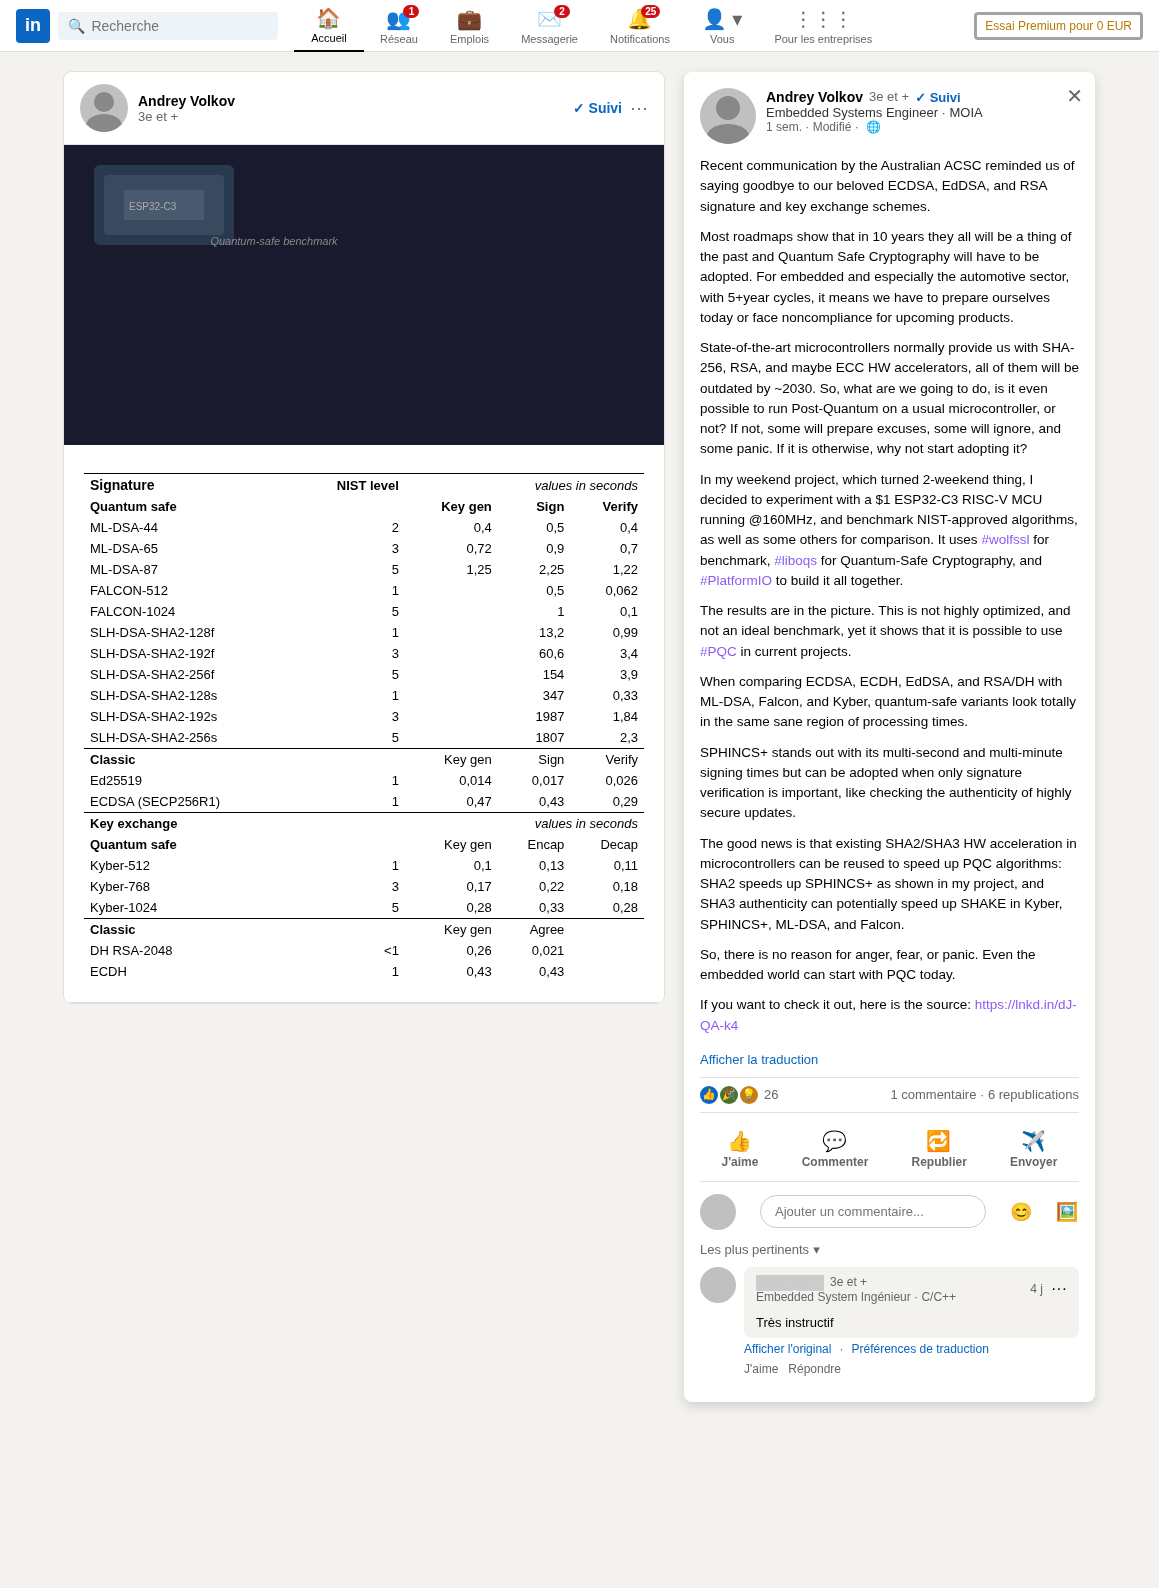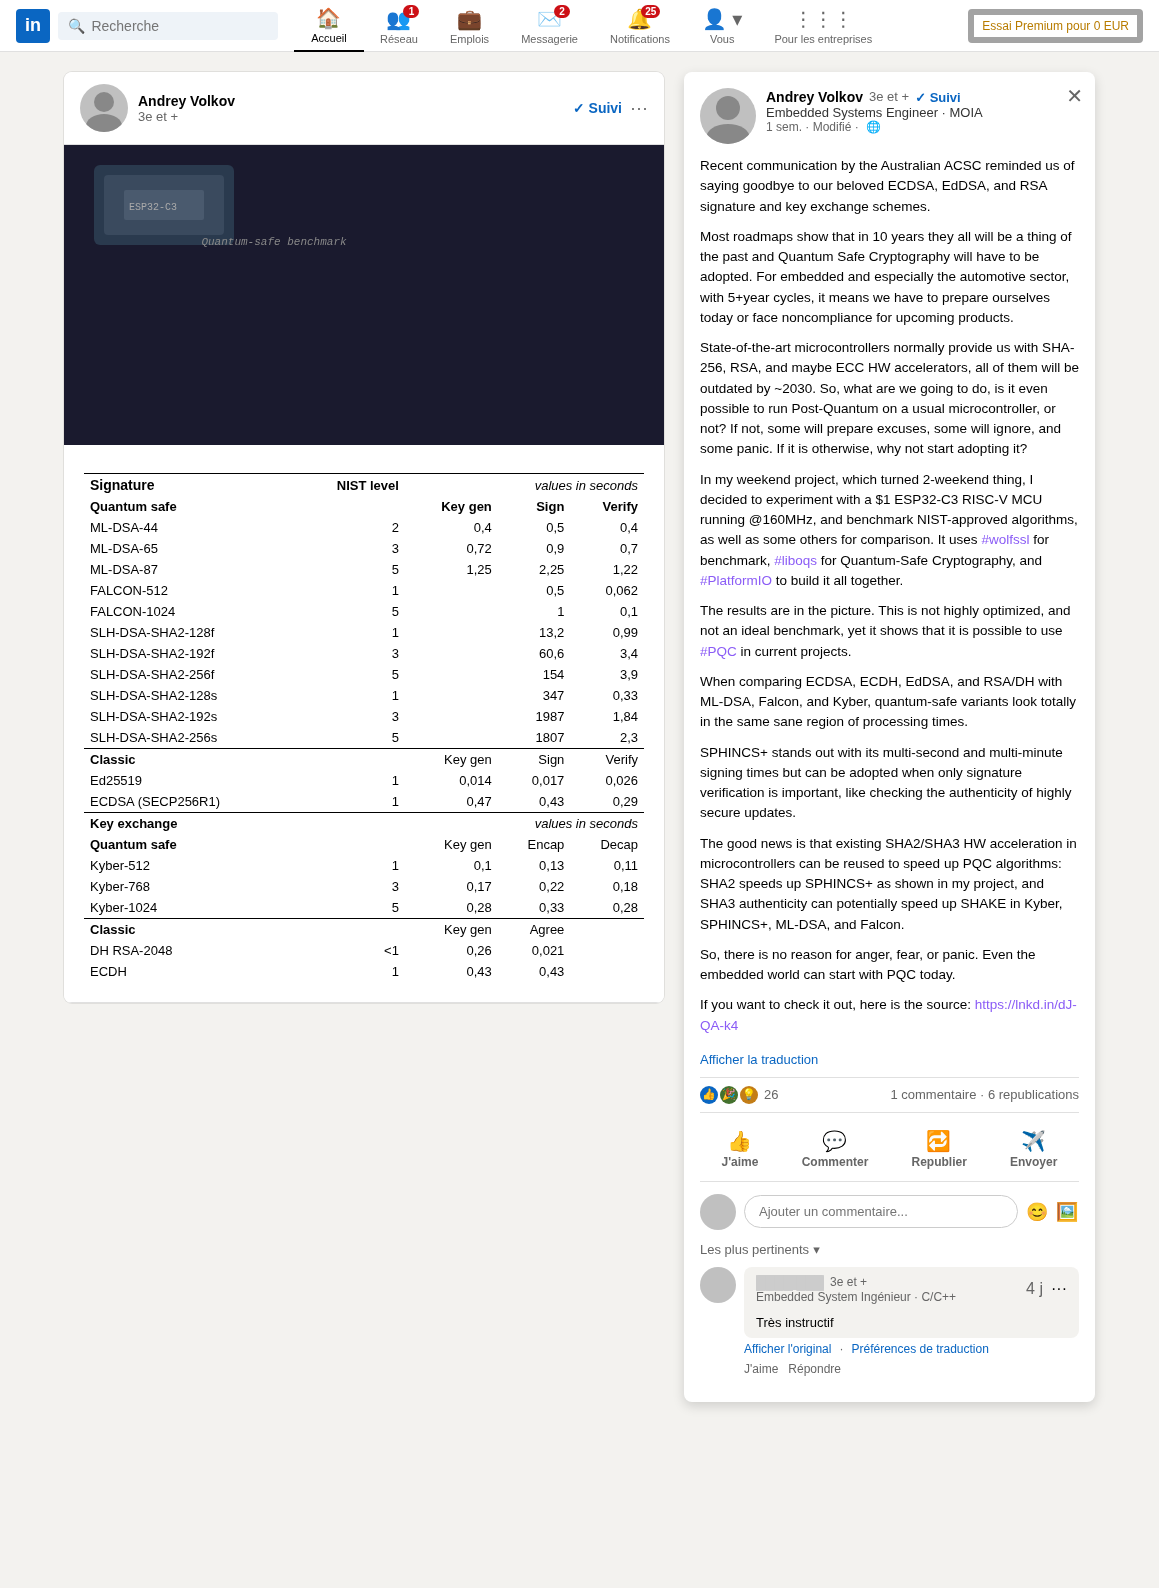--- a/index.html
+++ b/index.html
@@ -104,21 +104,21 @@
       padding: 1px 4px;
       min-width: 16px;
       text-align: center;
     }
     .nav-premium {
       margin-left: auto;
       color: #b87c00;
       font-size: 12px;
       text-decoration: none;
       white-space: nowrap;
-      border: 6px solid #a3a3a3;
+      border: 3px solid #a3a3a3;
       padding: 4px 8px;
       border-radius: 4px;
     }
 
     
     .main-content {
       display: flex;
       padding: 20px 64px;
       gap: 20px;
       max-width: 1160px;
@@ -188,21 +188,20 @@
 
     
     .post-image {
       width: 100%;
       height: 300px;
       background: #1a1a2e;
       display: flex;
       align-items: center;
       justify-content: center;
       overflow: hidden;
-      font-family: Liberation Mono, monospace;
     }
 
     
     .benchmark-card {
       background: #fff;
       padding: 20px;
       border-bottom: 1px solid #e0e0e0;
     }
 
     .bench-table {
@@ -371,21 +370,21 @@
       cursor: pointer;
       padding: 8px 16px;
       border-radius: 4px;
       font-weight: 600;
     }
     .action-btn-icon { font-size: 20px; }
 
     .comment-input-area {
       display: flex;
       align-items: center;
-      gap: 8px;
+      gap: 24px;
       margin-bottom: 12px;
     }
     .comment-avatar {
       width: 36px;
       height: 36px;
       border-radius: 50%;
       background: #c0c0c0;
       flex-shrink: 0;
     }
     .comment-input {
@@ -450,21 +449,21 @@
       color: #666;
       margin-top: 6px;
       display: flex;
       gap: 10px;
     }
     .comment-more {
       margin-left: auto;
       cursor: pointer;
     }
     .comment-time {
-      font-size: 16px;
+      font-size: 12px;
       color: #666;
       margin-left: 6px;
     }
 
     .translate-options {
       font-size: 12px;
       color: #666;
       display: flex;
       gap: 8px;
       margin-top: 4px;

